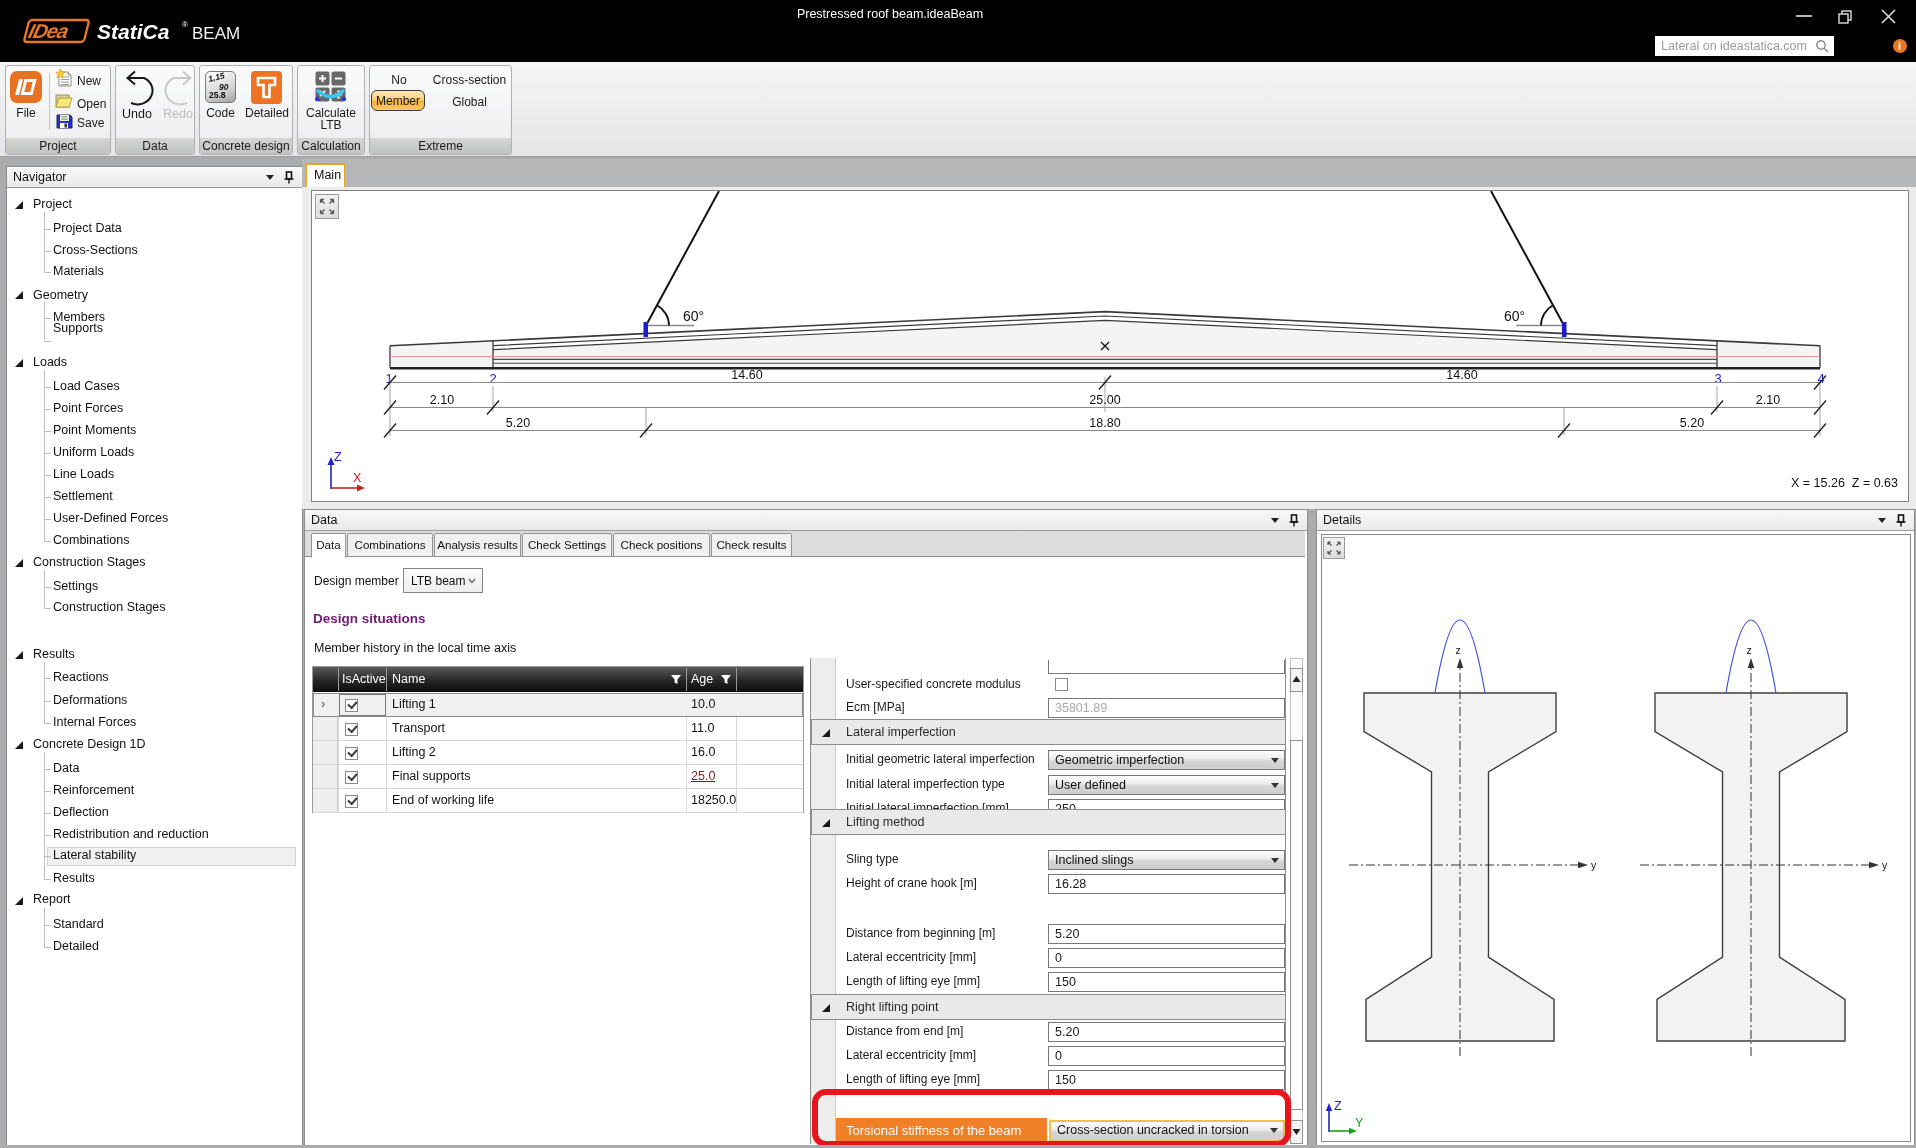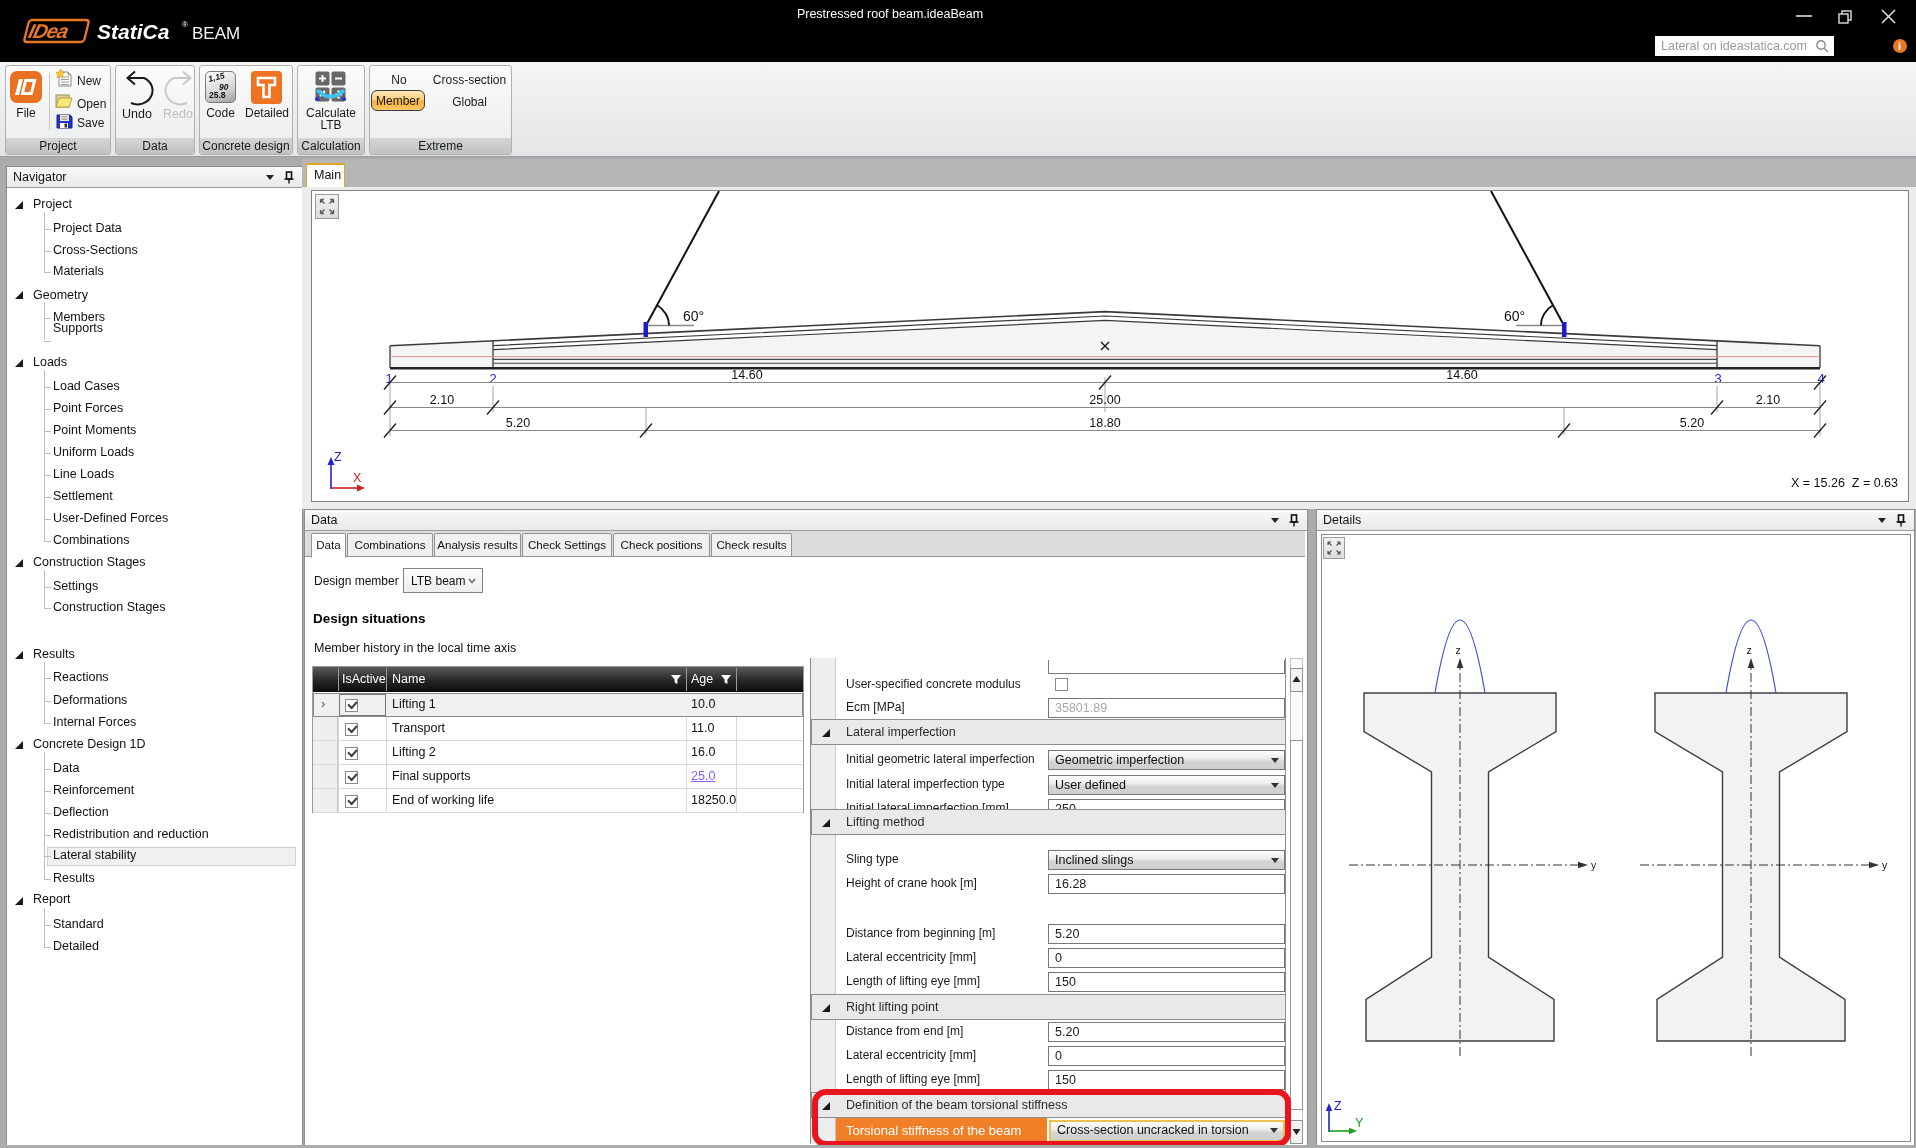--- a/index.html
+++ b/index.html
@@ -390,21 +390,21 @@
     .dtab.on{background:#fff;border-bottom:1px solid #fff;height:25px;}
   </style>
 
   <div class="txt" style="left:9px;top:64px;font-size:12px;color:#111;">Design member</div>
   <div class="abs" style="left:98px;top:58px;width:80px;height:25px;border:1px solid #828282;background:linear-gradient(#fcfcfc,#ededed);box-sizing:border-box;">
     <div class="txt" style="left:7px;top:5px;font-size:12px;color:#111;">LTB beam</div>
     <svg class="abs" style="right:6px;top:9px;" width="8" height="6" viewBox="0 0 8 6">
         <path d="M1 1 L4 4.6 L7 1" fill="none" stroke="#555" stroke-width="1.2"></path>
       </svg>
   </div>
-  <div class="txt" style="left:8px;top:101px;font-size:13.5px;font-weight:bold;color:#000000;">Design situations</div>
+  <div class="txt" style="left:8px;top:101px;font-size:13.5px;font-weight:bold;color:#701a75;">Design situations</div>
   <div class="txt" style="left:9px;top:131px;font-size:12.5px;color:#111;">Member history in the local time axis</div>
 
   <div class="abs" style="left:7px;top:156px;width:492px;height:147px;border:1px solid #9a9a9a;box-sizing:border-box;">
 
     <div class="abs" style="left:0;top:0;width:490px;height:25px;background:linear-gradient(#5a5a5a,#262626 55%,#0c0c0c);"></div>
     <div class="abs" style="left:25px;top:1px;width:1px;height:23px;background:#9a9a9a;"></div>
     <div class="abs" style="left:73px;top:1px;width:1px;height:23px;background:#9a9a9a;"></div>
     <div class="abs" style="left:373px;top:1px;width:1px;height:23px;background:#9a9a9a;"></div>
     <div class="abs" style="left:423px;top:1px;width:1px;height:23px;background:#9a9a9a;"></div>
     <div class="txt" style="left:29px;top:5px;font-size:12.5px;color:#fff;">IsActive</div>
@@ -437,21 +437,21 @@
     <div class="txt" style="left:378px;top:54px;font-size:12.5px;color:#111;">11.0</div>
     <div class="abs" style="left:0;top:74px;width:25px;height:24px;background:#efefef;border-right:1px solid #c8c8c8;border-bottom:1px solid #d9d9d9;box-sizing:border-box;"></div>
     <div class="abs" style="left:26px;top:97px;width:464px;height:1px;background:#d9d9d9;"></div>
     <div class="cb on" style="left:32px;top:80px;"></div>
     <div class="txt" style="left:79px;top:78px;font-size:12.5px;color:#111;">Lifting 2</div>
     <div class="txt" style="left:378px;top:78px;font-size:12.5px;color:#111;">16.0</div>
     <div class="abs" style="left:0;top:98px;width:25px;height:24px;background:#efefef;border-right:1px solid #c8c8c8;border-bottom:1px solid #d9d9d9;box-sizing:border-box;"></div>
     <div class="abs" style="left:26px;top:121px;width:464px;height:1px;background:#d9d9d9;"></div>
     <div class="cb on" style="left:32px;top:104px;"></div>
     <div class="txt" style="left:79px;top:102px;font-size:12.5px;color:#111;">Final supports</div>
-    <div class="txt" style="left:378px;top:102px;font-size:12.5px;color:#8b5cf6;text-decoration:underline;">25.0</div>
+    <div class="txt" style="left:378px;top:102px;font-size:12.5px;color:#7f1d1d;text-decoration:underline;">25.0</div>
     <div class="abs" style="left:0;top:122px;width:25px;height:24px;background:#efefef;border-right:1px solid #c8c8c8;border-bottom:1px solid #d9d9d9;box-sizing:border-box;"></div>
     <div class="abs" style="left:26px;top:145px;width:464px;height:1px;background:#d9d9d9;"></div>
     <div class="cb on" style="left:32px;top:128px;"></div>
     <div class="txt" style="left:79px;top:126px;font-size:12.5px;color:#111;">End of working life</div>
     <div class="txt" style="left:378px;top:126px;font-size:12.5px;color:#111;">18250.0</div>
     </div>
   </div>
 
   <div class="abs" style="left:505px;top:148px;width:1px;height:486px;background:#8c8c8c;"></div>
   <div class="abs" style="left:506px;top:148px;width:25px;height:486px;background:#ededed;border-right:1px solid #c9c9c9;box-sizing:border-box;"></div>
@@ -521,26 +521,20 @@
         <polygon points="9,1 9,9 1,9" fill="#1a1a1a"></polygon>
       </svg>
       <div class="t">Lifting method</div>
     </div>
   <div class="band" style="top:484px;">
       <svg width="10" height="10" viewBox="0 0 10 10">
         <polygon points="9,1 9,9 1,9" fill="#1a1a1a"></polygon>
       </svg>
       <div class="t">Right lifting point</div>
     </div>
-  <div class="band" style="top:582px;">
-      <svg width="10" height="10" viewBox="0 0 10 10">
-        <polygon points="9,1 9,9 1,9" fill="#1a1a1a"></polygon>
-      </svg>
-      <div class="t">Definition of the beam torsional stiffness</div>
-    </div>
   <div class="abs" style="left:531px;top:608px;width:211px;height:26px;background:#f07f28;"></div>
   <div class="txt" style="left:541px;top:613px;font-size:13px;color:#fff;">Torsional stiffness of the beam</div>
   <div class="dd" style="left:744px;top:610px;width:236px;height:22px;border:2px solid #edc24c;box-sizing:border-box;">
       <div class="v" style="top:1px;">Cross-section uncracked in torsion</div>
       <div class="c" style="top:6px;"></div>
     </div>
   <div class="abs" style="left:985px;top:148px;width:13px;height:486px;background:#fbfbfb;border:1px solid #c2c2c2;box-sizing:border-box;"></div>
   <div class="abs" style="left:985px;top:158px;width:13px;height:24px;background:#f2f2f2;border:1px solid #929292;box-sizing:border-box;">
       <svg width="11" height="22" viewBox="0 0 11 22">
         <polygon points="5.5,7 1.5,13 9.5,13" fill="#222"></polygon>

